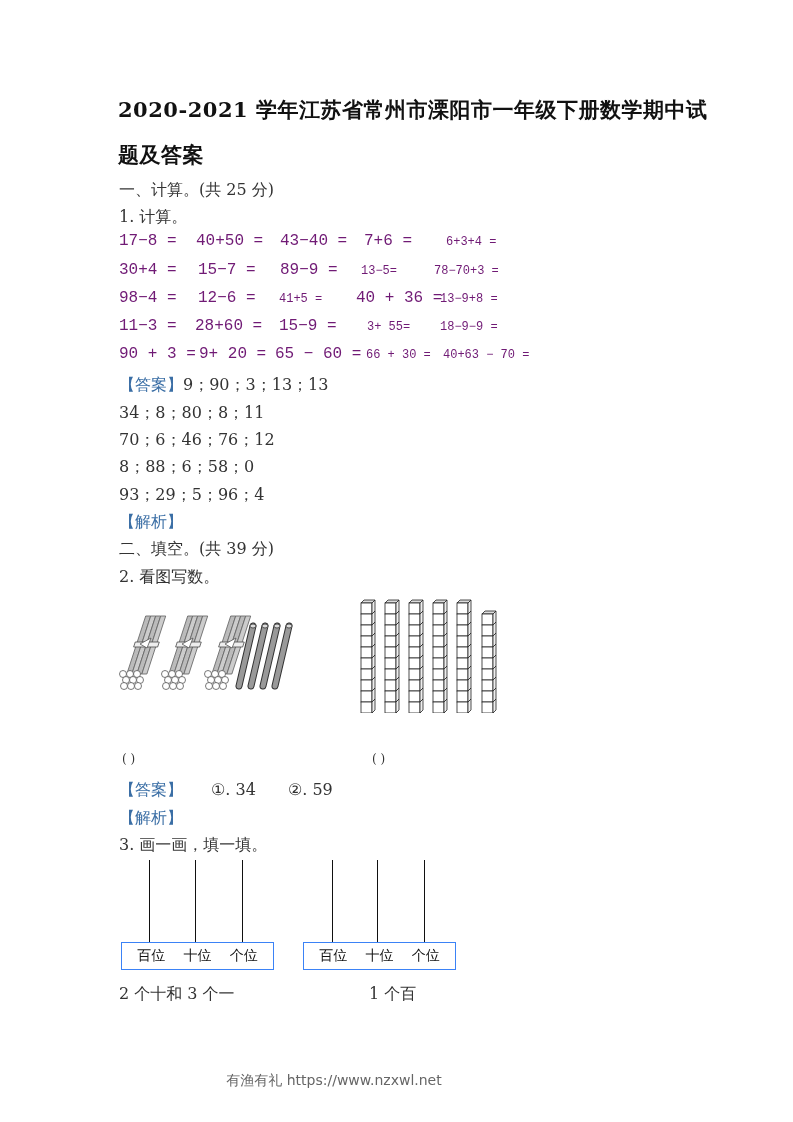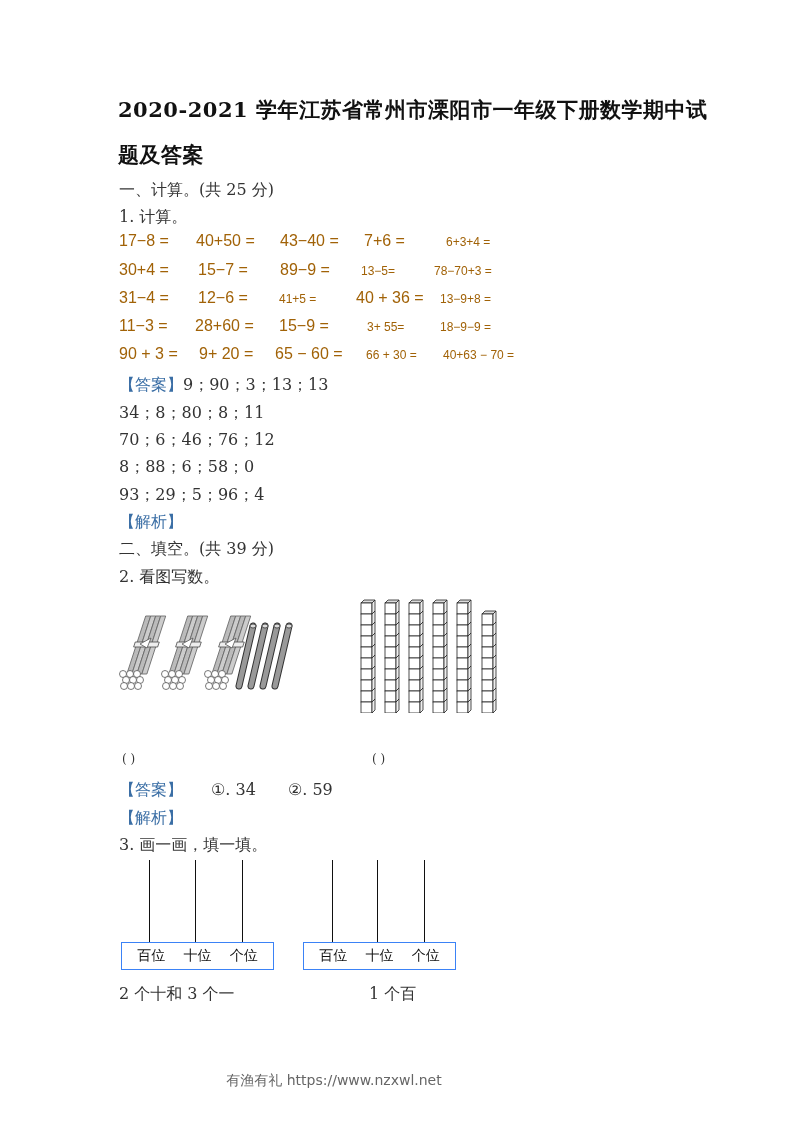--- a/index.html
+++ b/index.html
@@ -2,21 +2,21 @@
 <html><head>
 <meta charset="utf-8">
 <style>
   * { box-sizing: border-box; margin: 0; padding: 0; }
   html, body { width: 793px; height: 1122px; background: #ffffff; }
   body { position: relative; font-family: "DejaVu Serif", "Liberation Serif", serif; color: #222; overflow: hidden; }
   .abs { position: absolute; }
   .title { left: 118px; font-size: 21px; font-weight: bold; letter-spacing: 0.5px; color: #111; font-family: "DejaVu Serif", serif; }
   .line { left: 119px; font-size: 16px; color: #333; }
   .tag { color: #3a6ea5; }
-  .eq { font-family: Liberation Sans, sans-serif; color: #a16207; position: absolute; white-space: nowrap; }
+  .eq { font-family: Liberation Mono, monospace; color: #701a75; position: absolute; white-space: nowrap; }
   .eq.big { font-size: 16px; }
   .eq.small { font-size: 12px; }
   .paren { position: absolute; font-size: 12px; color: #333; }
   .place-box { position: absolute; border: 1px solid #3b82f6; height: 28px; display: flex; align-items: center; justify-content: space-around; font-family: "DejaVu Sans", sans-serif; font-size: 14px; color: #111; padding: 0 6px; }
   .rod { position: absolute; width: 1px; background: #111; }
   .footer { left: 0; width: 668px; text-align: center; top: 1072px; font-family: "DejaVu Sans", sans-serif; font-size: 14px; color: #666; }
 </style>
 </head>
 <body>
 
@@ -33,21 +33,21 @@
   <span class="eq big" style="left:280px;top:232px;">43−40 =</span>
   <span class="eq big" style="left:364px;top:232px;">7+6 =</span>
   <span class="eq small" style="left:446px;top:235px;">6+3+4 =</span>
 
   <span class="eq big" style="left:119px;top:261px;">30+4 =</span>
   <span class="eq big" style="left:198px;top:261px;">15−7 =</span>
   <span class="eq big" style="left:280px;top:261px;">89−9 =</span>
   <span class="eq small" style="left:361px;top:264px;">13−5=</span>
   <span class="eq small" style="left:434px;top:264px;">78−70+3 =</span>
 
-  <span class="eq big" style="left:119px;top:289px;">31−4 =</span>
+  <span class="eq big" style="left:119px;top:289px;">98−4 =</span>
   <span class="eq big" style="left:198px;top:289px;">12−6 =</span>
   <span class="eq small" style="left:279px;top:292px;">41+5 =</span>
   <span class="eq big" style="left:356px;top:289px;">40 + 36 =</span>
   <span class="eq small" style="left:440px;top:292px;">13−9+8 =</span>
 
   <span class="eq big" style="left:119px;top:317px;">11−3 =</span>
   <span class="eq big" style="left:195px;top:317px;">28+60 =</span>
   <span class="eq big" style="left:279px;top:317px;">15−9 =</span>
   <span class="eq small" style="left:367px;top:320px;">3+ 55=</span>
   <span class="eq small" style="left:440px;top:320px;">18−9−9 =</span>

